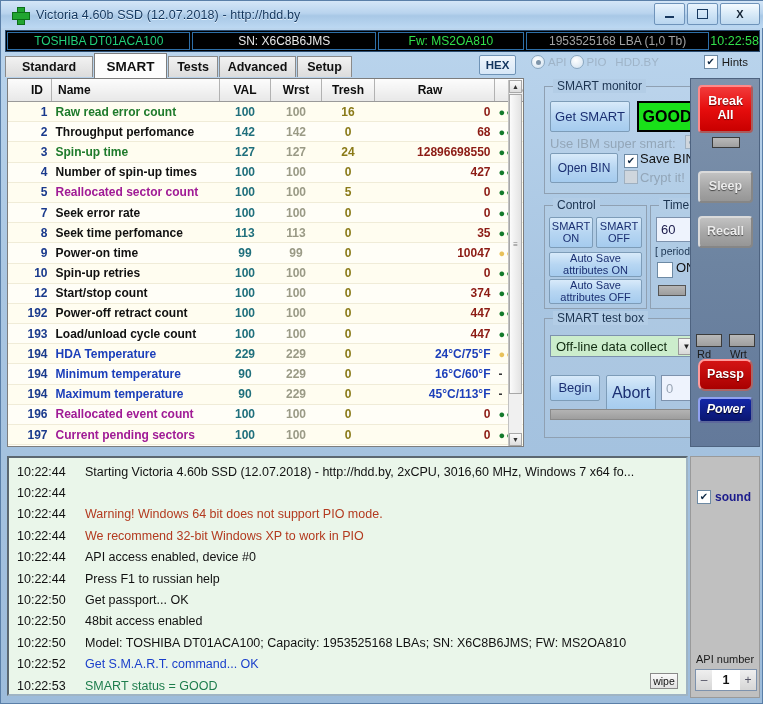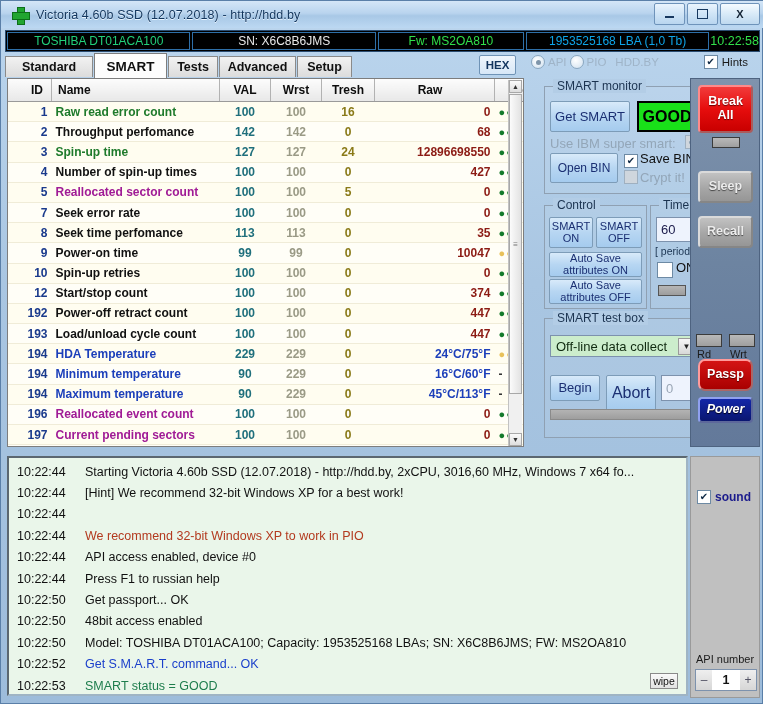--- a/index.html
+++ b/index.html
@@ -46,21 +46,21 @@
     border:1px solid #2b4d72;box-sizing:border-box;
   }
   .devcell{
     border:1px solid #2e6fa8;margin:1px;display:flex;align-items:center;justify-content:center;
     font-size:12px;font-family:"Liberation Sans",sans-serif;background:#000;
     box-sizing:border-box;
   }
   .devcell.model{width:186px;color:#22d07a;}
   .devcell.sn{width:186px;color:#e8e8e8;}
   .devcell.fw{width:148px;color:#31e04a;}
-  .devcell.lba{width:186px;color:#0ea5e9;}
+  .devcell.lba{width:186px;color:#a3a3a3;}
   .devclock{flex:1;display:flex;align-items:center;justify-content:center;color:#32e04a;font-size:12.5px;}
   
   .tabstrip{
     position:absolute;left:4px;top:52px;width:755px;height:24px;
   }
   .tab{
     position:absolute;top:3px;height:21px;box-sizing:border-box;
     background:linear-gradient(#f2f2f2,#dcdcdc);
     border:1px solid #8a8a8a;border-bottom:none;
     display:flex;align-items:center;justify-content:center;
@@ -554,24 +554,24 @@
   </div>
 
   <div class="logpanel">
     <div id="log-body" style="padding-top:3px;">
         <div class="logrow">
           <div class="logtime">10:22:44</div>
           <div class="logtxt t-black">Starting Victoria 4.60b SSD (12.07.2018) - http://hdd.by, 2xCPU, 3016,60 MHz, Windows 7 x64 fo...</div>
         </div>
         <div class="logrow">
           <div class="logtime">10:22:44</div>
-          <div class="logtxt t-black">[Hint] We recommend 32-bit Windows XP for a best work!</div>
         </div>
         <div class="logrow">
           <div class="logtime">10:22:44</div>
+          <div class="logtxt t-red">Warning! Windows 64 bit does not support PIO mode.</div>
         </div>
         <div class="logrow">
           <div class="logtime">10:22:44</div>
           <div class="logtxt t-red">We recommend 32-bit Windows XP to work in PIO</div>
         </div>
         <div class="logrow">
           <div class="logtime">10:22:44</div>
           <div class="logtxt t-black">API access enabled, device #0</div>
         </div>
         <div class="logrow">

